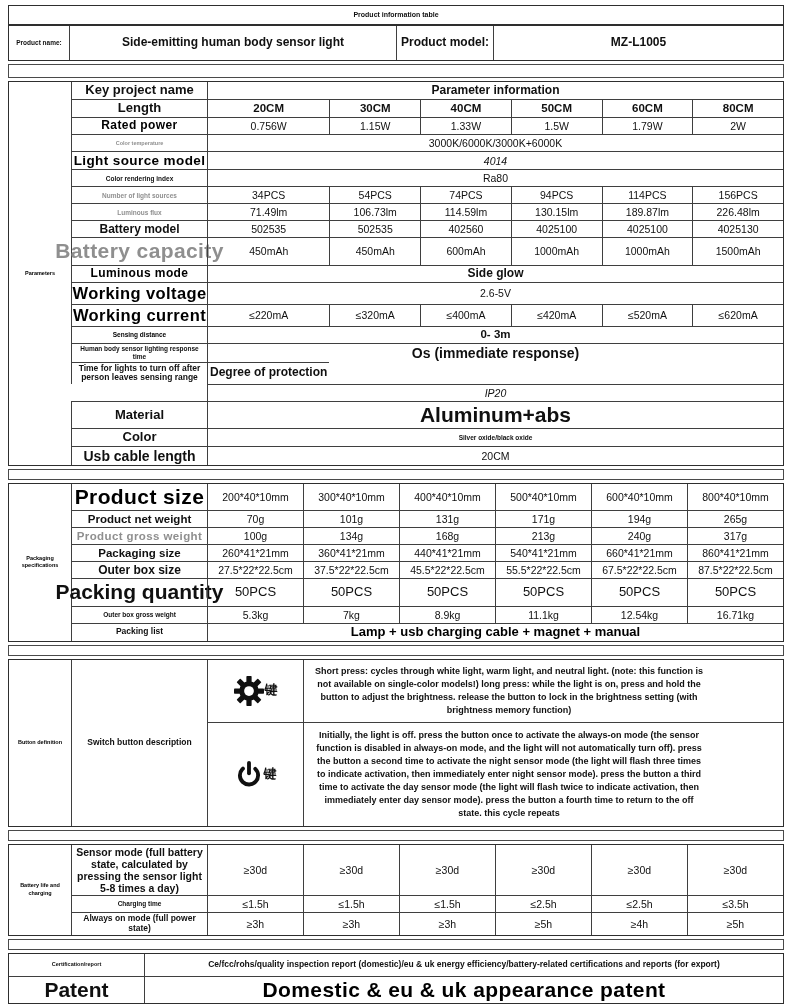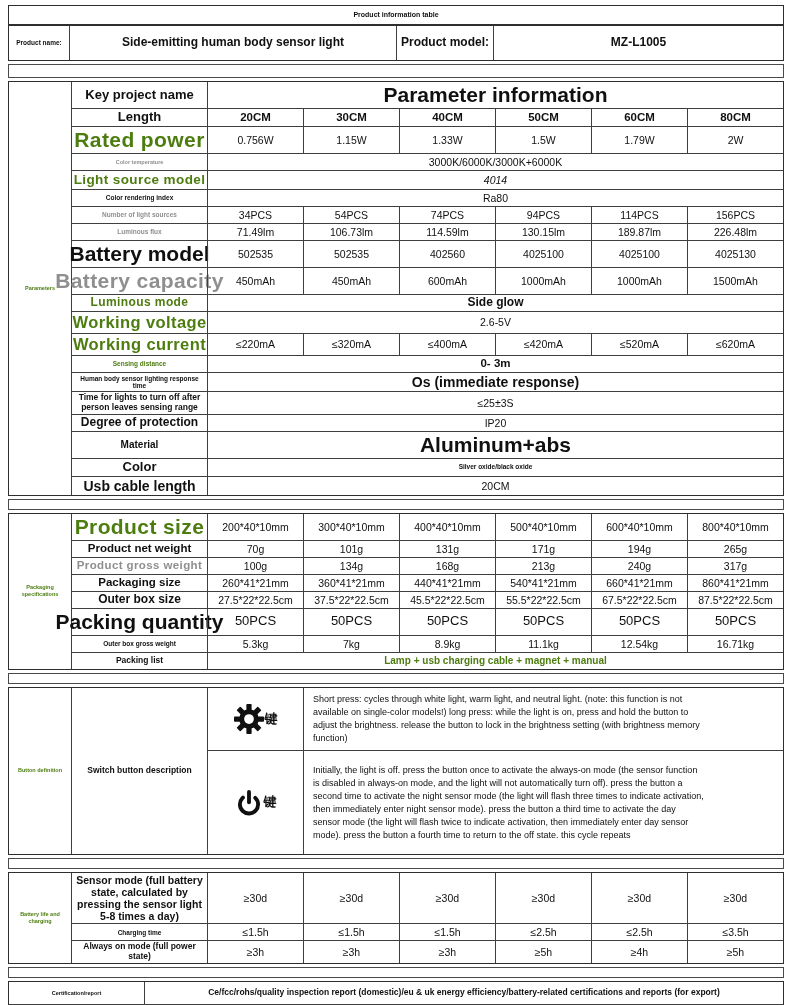--- a/index.html
+++ b/index.html
@@ -12,35 +12,35 @@
   #product-row{grid-template-columns:60px 327px 97px 1fr;min-height:36px;}
   #sec-parameters,#sec-packaging,#sec-battery{grid-template-columns:62px 136px repeat(6,1fr);}
   #sec-buttons{grid-template-columns:62px 136px 96px 1fr;}
   #sec-certification{grid-template-columns:135px 1fr;}
   .cell{display:flex;align-items:center;justify-content:center;text-align:center;
         padding:1px 2px;min-height:17px;line-height:1.15;box-sizing:border-box;}
   .bl{border-left:1px solid #3f3f3f;}
   .bt{border-top:1px solid #3f3f3f;}
   .spacer{height:9px;border:1px solid #4a4a4a;margin:3px 0;background:#fff;}
   .cat{line-height:1.35;padding:1px 3px;}
-  .btntext{justify-content:flex-start;text-align:left;padding:5px 78px 5px 9px;
-           line-height:1.45;font-size:9px;font-weight:normal;}
+  .btntext{justify-content:flex-start;text-align:center;padding:5px 78px 5px 9px;
+           line-height:1.45;font-size:9px;font-weight:bold;}
   .icon-cell{gap:1px;}
   .icon-wrap{display:inline-flex;align-items:center;}
   .icon-key{font-size:13px;font-weight:bold;}
   .certv{min-height:22px;}
   
-  .fs5{font-size:5.5px;}  .fs6{font-size:6.5px;}  .fs7{font-size:10px;}
+  .fs5{font-size:5.5px;}  .fs6{font-size:6.5px;}  .fs7{font-size:13px;}
   .fs8{font-size:8.5px;}  .fs9{font-size:13px;}  .fs10{font-size:10.5px;}
   .fs11{font-size:11.5px;}.fs12{font-size:12px;}  .fs14{font-size:14px;}
-  .fs15{font-size:21px;}  .fs16{font-size:13.5px;}.fs17{font-size:21px;}
+  .fs15{font-size:21px;}  .fs16{font-size:13.5px;}.fs17{font-size:12px;}
   .fs18{font-size:16.5px;}
   .b{font-weight:bold;}
   .g{color:#8f8f8f;}
-  .g2{color:#4d7c0f;}
+  .g2{color:#000000;}
   .sp{letter-spacing:.4px;}
   .nw{white-space:nowrap;}
 </style>
 </head>
 <body>
 
 <div class="sheet">
 
   <div class="box title-box">
     <div class="title-text">Product information table</div>
@@ -116,23 +116,22 @@
       <div class="cell bl bt fs10">≤320mA</div>
       <div class="cell bl bt fs10">≤400mA</div>
       <div class="cell bl bt fs10">≤420mA</div>
       <div class="cell bl bt fs10">≤520mA</div>
       <div class="cell bl bt fs10">≤620mA</div>
       <div class="cell bl bt fs6 b g2">Sensing distance</div>
       <div class="cell bl bt fs11 b" style="grid-column: 3 / span 6;">0- 3m</div>
       <div class="cell bl bt fs6 b">Human body sensor lighting response time</div>
       <div class="cell bl bt fs14 b" style="grid-column: 3 / span 6;">Os (immediate response)</div>
       <div class="cell bl bt fs8 b">Time for lights to turn off after person leaves sensing range</div>
-      <div class="cell bl bt fs10" style="grid-column: 3 / span 6;">≤25±3S</div>
       <div class="cell bl bt fs12 b nw">Degree of protection</div>
-      <div class="cell bl bt fs10" style="grid-column: 3 / span 6;">IP20</div>
+      <div class="cell bl bt fs10" style="grid-column: 3 / span 6; font-style: italic;">IP20</div>
       <div class="cell bl bt fs7 b nw">Material</div>
       <div class="cell bl bt fs15 b" style="grid-column: 3 / span 6;">Aluminum+abs</div>
       <div class="cell bl bt fs9 b nw">Color</div>
       <div class="cell bl bt fs6 b" style="grid-column: 3 / span 6;">Silver oxide/black oxide</div>
       <div class="cell bl bt fs14 b nw">Usb cable length</div>
       <div class="cell bl bt fs10" style="grid-column: 3 / span 6;">20CM</div>
     </div>
   <div class="spacer"></div>
 
   <div class="box grid" id="sec-packaging">

